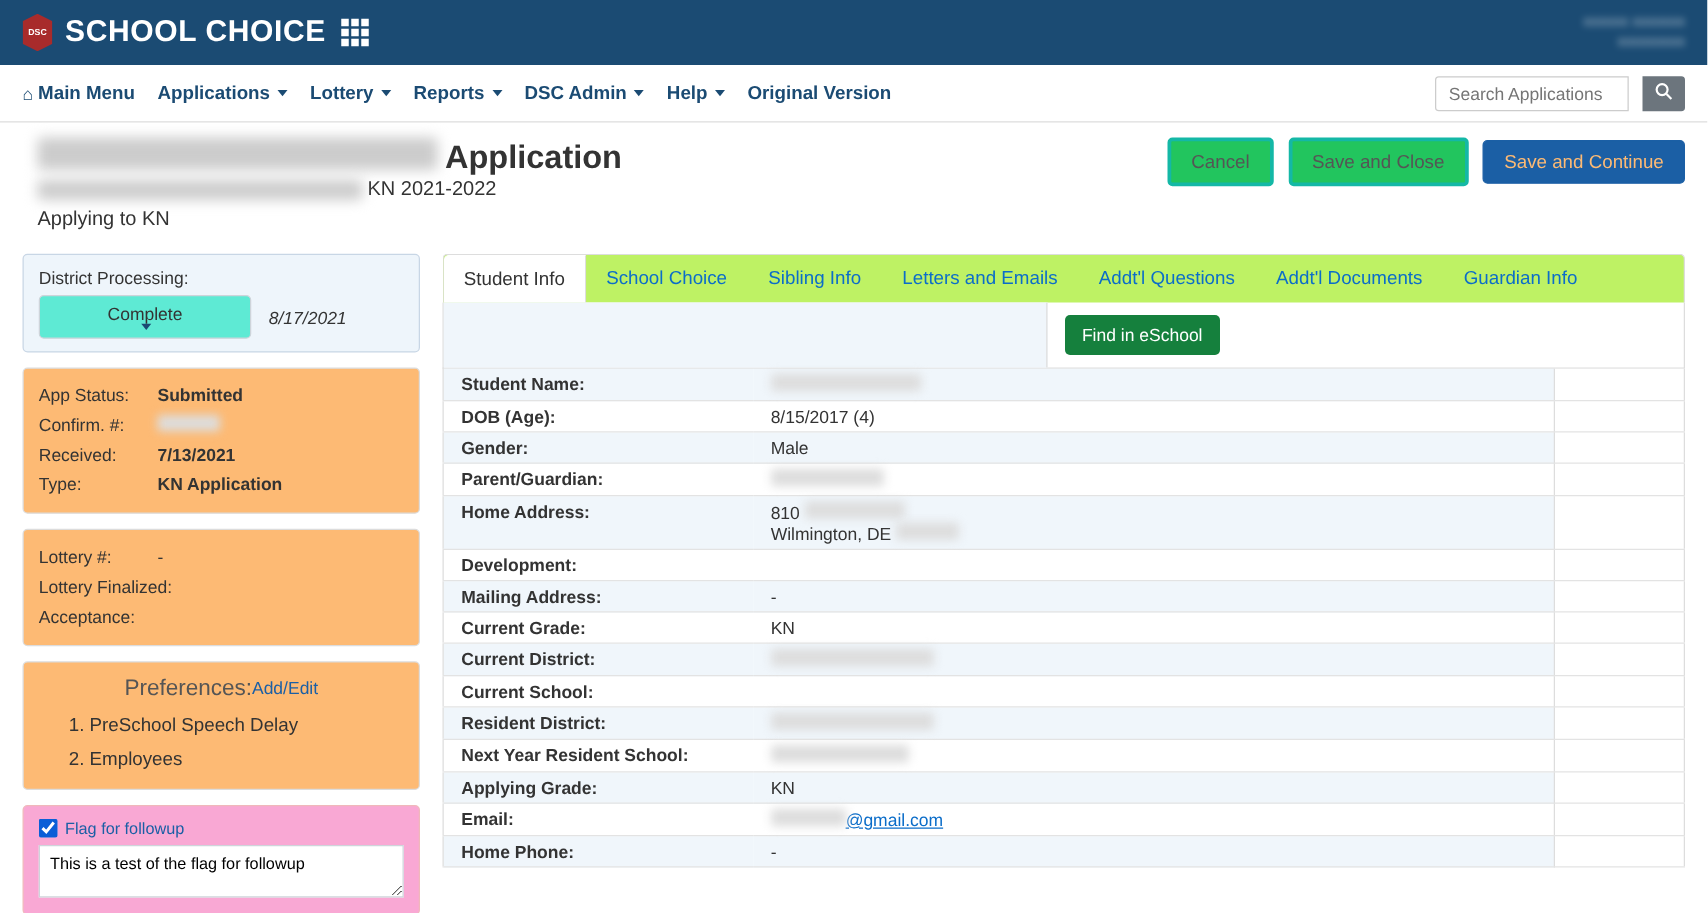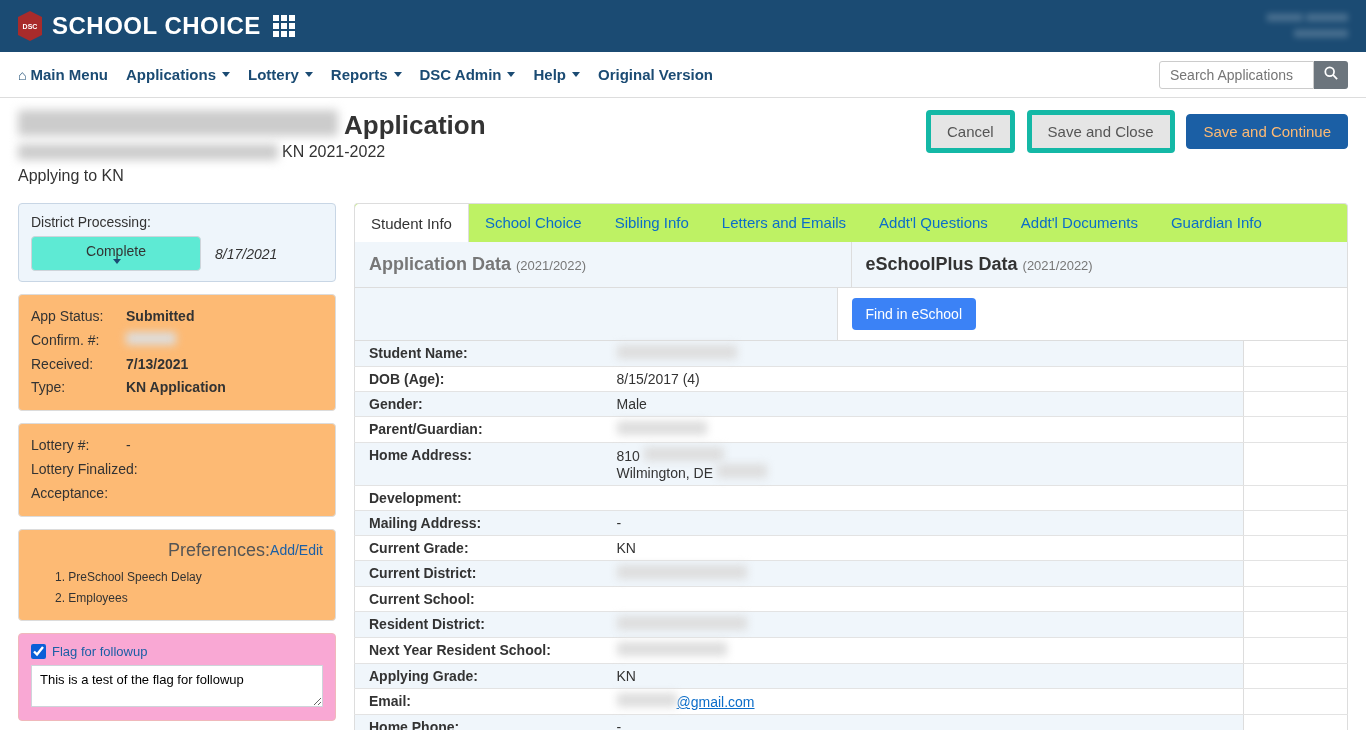--- a/index.html
+++ b/index.html
@@ -7,66 +7,66 @@
 .top-bar { background: #1b4b73; color: #fff; display: flex; align-items: center; padding: 8px 18px; height: 52px; }
 .logo-badge { background: #a82b2b; width: 24px; height: 30px; clip-path: polygon(50% 0, 100% 20%, 100% 80%, 50% 100%, 0 80%, 0 20%); display:flex; align-items:center; justify-content:center; font-size:7px; color:#fff; font-weight:bold; margin-right:10px; }
 .brand { font-size: 24px; font-weight: 700; letter-spacing: .5px; margin-right: 12px; }
 .apps-grid-icon { display: grid; grid-template-columns: repeat(3, 6px); grid-template-rows: repeat(3, 6px); gap: 2px; cursor:pointer; }
 .apps-grid-icon span { background: #fff; width: 6px; height: 6px; }
 .top-bar-right { margin-left: auto; text-align: right; filter: blur(3px); opacity:.6; font-size:12px; line-height:1.3;}
 .nav-bar { background: #fff; border-bottom: 1px solid #ddd; display: flex; align-items: center; padding: 0 18px; height: 46px; }
 .nav-bar a, .nav-bar .nav-item { color: #1b4b73; font-weight: 600; font-size: 15px; margin-right: 18px; text-decoration: none; cursor: pointer; display:flex; align-items:center; gap:4px;}
 .home-icon { font-size: 14px; }
 .caret { width:0; height:0; border-left:4px solid transparent; border-right:4px solid transparent; border-top:5px solid #1b4b73; display:inline-block; margin-left:2px; }
-.nav-search { margin-left: auto; display:flex; }
+.nav-search { margin-left: auto; display:flex;gap:11px; }
 .nav-search input { border: 1px solid #ccc; padding: 5px 10px; width: 155px; font-size:14px; border-radius:3px 0 0 3px;}
 .nav-search button { background:#6c757d; border:none; color:#fff; width:34px; border-radius:0 3px 3px 0; cursor:pointer;}
 .content { padding: 12px 18px 30px; }
-.header-row { display:flex; justify-content:space-between; align-items:flex-start; }
+.header-row { display:flex; justify-content:space-between; align-items:flex-start;margin-left:12px; }
 .header-title { font-size: 26px; font-weight:600; margin-bottom:2px; display:flex; align-items:baseline; gap:6px;}
 .blur-lg { filter: blur(5px); background:#ccc; color:transparent; border-radius:3px; }
 .subtitle { font-size:16px; color:#333; margin-top:2px; display:flex; align-items:center; gap:4px;}
 .applying { font-size:16px; margin-top:6px; }
 .btn { padding: 8px 16px; border-radius: 4px; font-size: 15px; cursor: pointer; font-family:inherit; }
-.btn-out { background:#e5e5e5; border:5px solid #14b8a6; color:#555; margin-right:8px;}
+.btn-out { background:#22c55e; border:3px solid #14b8a6; color:#555; margin-right:8px;}
 .btn-blue { background:#1b5fa5; border:1px solid #1b5fa5; color:#fdba74;}
 .layout { display:flex; gap:18px; margin-top:18px; }
 .sidebar { width: 318px; flex-shrink:0; }
 .card { border:1px solid #c8d6e5; border-radius:4px; padding:10px 12px; margin-bottom:12px; }
 .card-blue { background:#eef5fb; }
 .card-gray { background:#fdba74; border-color:#dcdcdc; }
 .card-pink { background:#f9a8d4; border-color:#f0b8bb; }
 .dp-label { font-size:14px; color:#333; margin-bottom:6px;}
 .dp-row { display:flex; align-items:center; gap:14px;}
 .select-fake { background:#5eead4; border:1px solid #ced4da; border-radius:4px; padding:6px 10px; width:170px; display:flex; justify-content:space-between; align-items:center; cursor:pointer;flex-direction:column;}
 .date-italic { font-style:italic; color:#333;}
 .kv-row { display:flex; font-size:14px; line-height:1.7;}
 .kv-row .k { width:95px; }
 .kv-row .v { font-weight:600; }
 .blur-sm { filter:blur(4px); background:#ddd; color:transparent; border-radius:2px; width:50px; display:inline-block; height:13px;}
-.pref-head { display:flex; justify-content:flex-end; align-items:center; margin-bottom:6px;}
+.pref-head { display:flex; justify-content:center; align-items:center; margin-bottom:6px;}
 .pref-head h4 { font-size:18px; font-weight:400; color:#555;}
 .pref-head a { color:#1b5fa5; font-size:14px; cursor:pointer;}
-.pref-list { list-style:none; padding-left:24px; font-size:12px; line-height:1.8;}
+.pref-list { list-style:none; padding-left:24px; font-size:15px; line-height:1.8;}
 .flag-row { display:flex; align-items:center; gap:6px; font-size:13px; color:#1b5fa5; margin-bottom:6px;}
 .flag-row input[type=checkbox] { width:15px; height:15px; accent-color:#0b5ed7;}
 .flag-text { width:100%; border:1px solid #ced4da; padding:6px 8px; font-size:13px; font-family:inherit; background:#fff; height:42px;}
 .main { flex:1; }
 .tabs { display:flex; border:1px solid #ddd; border-bottom:none; border-radius:4px 4px 0 0; overflow:hidden; background:#bef264;}
 .tab { padding:10px 16px; font-size:15px; color:#0b6dc9; cursor:pointer; border-right:1px solid transparent;}
 .tab.active { color:#333; border:1px solid #ddd; border-bottom-color:#fff; border-top-color:#fff; border-left:none; margin-bottom:-1px; background:#fff; border-radius:4px 0 0 0;}
 .data-header { display:flex; background:#f0f6fb; border:1px solid #ddd; border-top:none;}
 .data-header .col { flex:1; padding:12px 14px; font-size:18px; }
 .data-header .col .yr { font-size:13px; color:#777; font-weight:400;}
 .data-header .col:first-child { border-right:1px solid #ddd; color:#777; font-weight:600;}
 .data-header .col:last-child { color:#333; font-weight:600;}
 .find-row { display:flex; border:1px solid #ddd; border-top:none;}
 .find-row .c1 { flex:1; border-right:1px solid #ddd; background:#f0f6fb; }
 .find-row .c2 { flex:1; padding:10px 14px;}
-.green-btn { background:#3b82f6; color:#fff; border:none; padding:8px 14px; border-radius:4px; font-size:14px; cursor:pointer;}
+.green-btn { background:#15803d; color:#fff; border:none; padding:8px 14px; border-radius:4px; font-size:14px; cursor:pointer;}
 table.data-table { width:100%; border-collapse:collapse; border:1px solid #ddd; border-top:none;}
 table.data-table tr:nth-child(odd) td { background:#f0f6fb; }
 table.data-table td { padding:4px 14px; font-size:14px; border-bottom:1px solid #e3e3e3; vertical-align:top;}
 table.data-table td.label { font-weight:600; width:248px;}
 table.data-table td.val { width:auto; border-right:1px solid #ddd;}
 table.data-table td.esc { background:#fff !important; }
 .blur-cell { filter:blur(4px); background:#ddd; color:transparent; display:inline-block; border-radius:2px; }
 a.email { color:#0b6dc9; text-decoration:underline;}
 </style>
 </head>
@@ -215,24 +215,20 @@
       <div class="tabs">
         <div class="tab active">Student Info</div>
         <div class="tab">School Choice</div>
         <div class="tab">Sibling Info</div>
         <div class="tab">Letters and Emails</div>
         <div class="tab">Addt'l Questions</div>
         <div class="tab">Addt'l Documents</div>
         <div class="tab">Guardian Info</div>
       </div>
 
-      <div class="data-header">
-        <div class="col"><span>Application Data</span> <span class="yr">(2021/2022)</span></div>
-        <div class="col"><span>eSchoolPlus Data</span> <span class="yr">(2021/2022)</span></div>
-      </div>
       <div class="find-row">
         <div class="c1"></div>
         <div class="c2"><button class="green-btn">Find in eSchool</button></div>
       </div>
 
       <table class="data-table">
         <tbody>
             <tr>
               <td class="label">Student Name:</td>
               <td class="val"><span class="blur-cell" style="width:120px;height:14px;"> </span></td>

